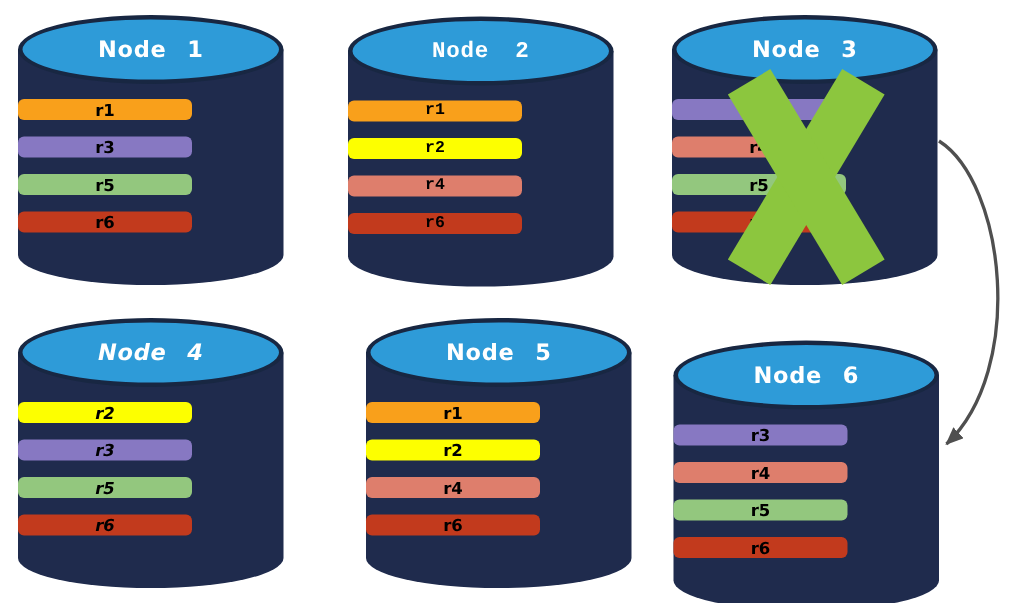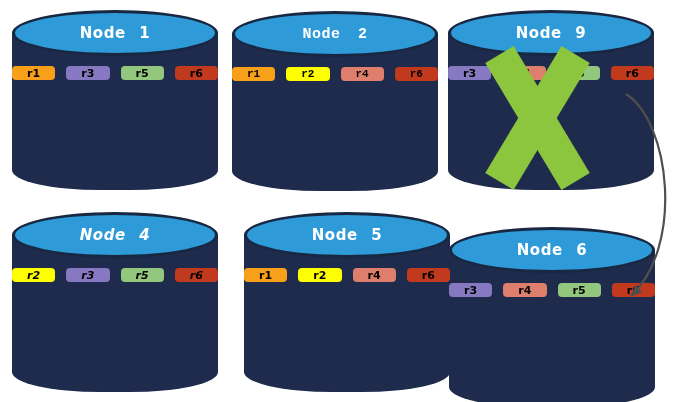--- a/index.html
+++ b/index.html
@@ -7,21 +7,21 @@
     font-family: "DejaVu Sans", "Liberation Sans", sans-serif;
     background: var(--background, #fff);
   }
   .canvas {
     position: relative;
     width: 676px;
     height: 402px;
     background: var(--background, #fff);
     overflow: hidden;
   }
-  .node { position: absolute; width: 177px; height: 180px; padding-left: 29px; }
+  .node { position: absolute; width: 177px; height: 180px; }
   .cyl-body {
     position: absolute; left: 0; right: 0; top: 23px; bottom: 0;
     background: var(--cylinder-body, #1F2B4D);
     border-radius: 0 0 88px 88px / 0 0 20px 20px;
     z-index: 1;
   }
   .cyl-top {
     position: absolute; left: 0; right: 0; top: 0; height: 46px;
     box-sizing: border-box;
     background: var(--cylinder-top, #2E9BD8);
@@ -31,21 +31,21 @@
     z-index: 2;
   }
   .node-title {
     font-size: 15px; font-weight: bold;
     color: var(--node-title, #fff);
     letter-spacing: 0.5px; word-spacing: 8px;
     white-space: nowrap;
   }
   .bars {
     position: absolute; top: 56px; left: 0; right: 0;
-    display: flex; flex-direction: row; align-items: flex-start; gap: 11px;
+    display: flex; flex-direction: column; align-items: flex-start; gap: 11px;
     z-index: 3;
   }
   .bar {
     width: 116px; height: 14px; border-radius: 4px;
     display: flex; align-items: center; justify-content: center;
   }
   .bar-label {
     font-size: 11px; font-weight: bold; line-height: 1;
     color: var(--bar-label, #000);
   }
@@ -107,21 +107,21 @@
         </div>
       <div class="bar" style="background: rgb(194, 58, 29);">
           <span class="bar-label">r6</span>
         </div>
     </div>
   </div>
 
   <div class="node" style="left:448px; top:10px;">
     <div class="cyl-body"></div>
     <div class="cyl-top">
-      <span class="node-title">Node 9</span>
+      <span class="node-title">Node 3</span>
     </div>
     <div class="bars">
       <div class="bar" style="background: rgb(135, 120, 194);">
           <span class="bar-label">r3</span>
         </div>
       <div class="bar" style="background: rgb(222, 126, 108);">
           <span class="bar-label">r4</span>
         </div>
       <div class="bar" style="background: rgb(147, 199, 126);">
           <span class="bar-label">r5</span>

